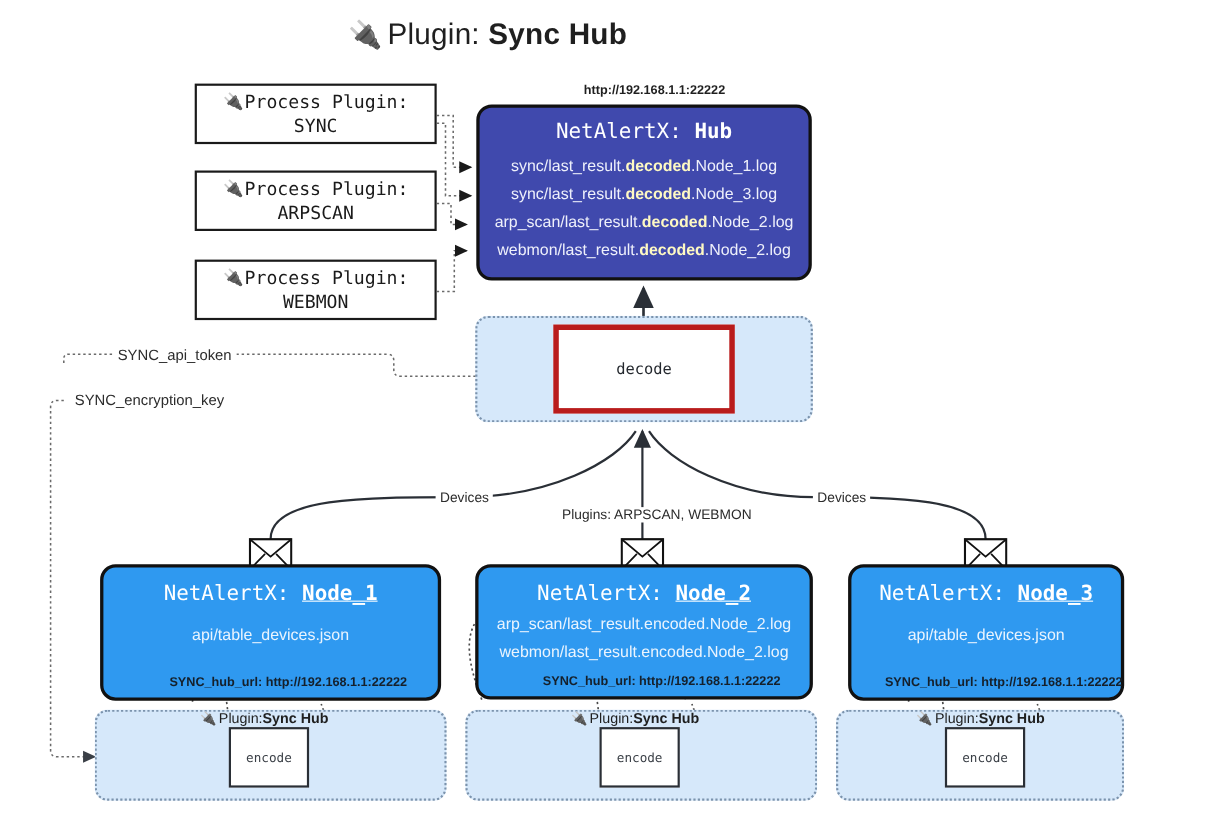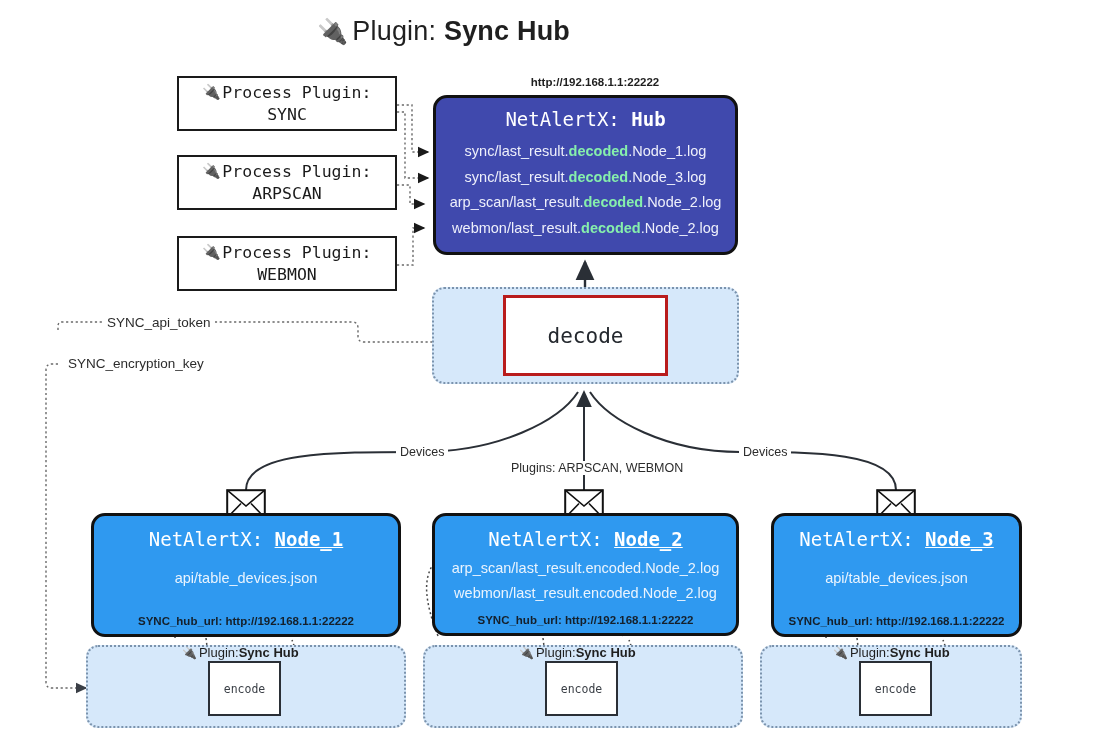--- a/index.html
+++ b/index.html
@@ -86,40 +86,40 @@
     white-space: nowrap;
   }
   .hub .hub-title .strong { font-weight: bold; }
   .hub .logline {
     font-size: 14.5px;
     color: #eef0fb;
     text-align: center;
     line-height: 1.77;
     white-space: nowrap;
   }
-  .hub .logline .strong { font-weight: bold; color: #86efac; }
+  .hub .logline .strong { font-weight: bold; color: #fef9c3; }
 
   
   .decode-wrap {
     position: absolute;
     left: 432px; top: 287px;
     width: 307px; height: 97px;
     background: #d6e8fa;
     border: 2px dotted #7b93ad;
     border-radius: 12px;
   }
   .decode-box {
     position: absolute;
     left: 503px; top: 295px;
     width: 165px; height: 81px;
     background: #ffffff;
-    border: 3px solid #b91c1c;
+    border: 5px solid #b91c1c;
     display: flex; align-items: center; justify-content: center;
     font-family: "DejaVu Sans Mono", "Liberation Mono", monospace;
-    font-size: 21px;
+    font-size: 14px;
     color: #24282e;
   }
 
   
   .key-label {
     position: absolute;
     font-size: 13.5px;
     color: #2c2c2c;
     background: #ffffff;
     padding: 0 4px;
@@ -154,21 +154,21 @@
   .node .node-title .strong { font-weight: bold; text-decoration: underline; }
   .node .node-line {
     text-align: center;
     font-size: 14.5px;
     color: #eaf4fe;
     line-height: 1.75;
     white-space: nowrap;
   }
   .node .node-hub-url {
     position: absolute;
-    left: 0; bottom: 7px;
+    left: 16px; bottom: 7px;
     width: 100%;
     text-align: center;
     font-size: 11.5px;
     font-weight: bold;
     color: #15202b;
     white-space: nowrap;
   }
 
   
   .envelope {

